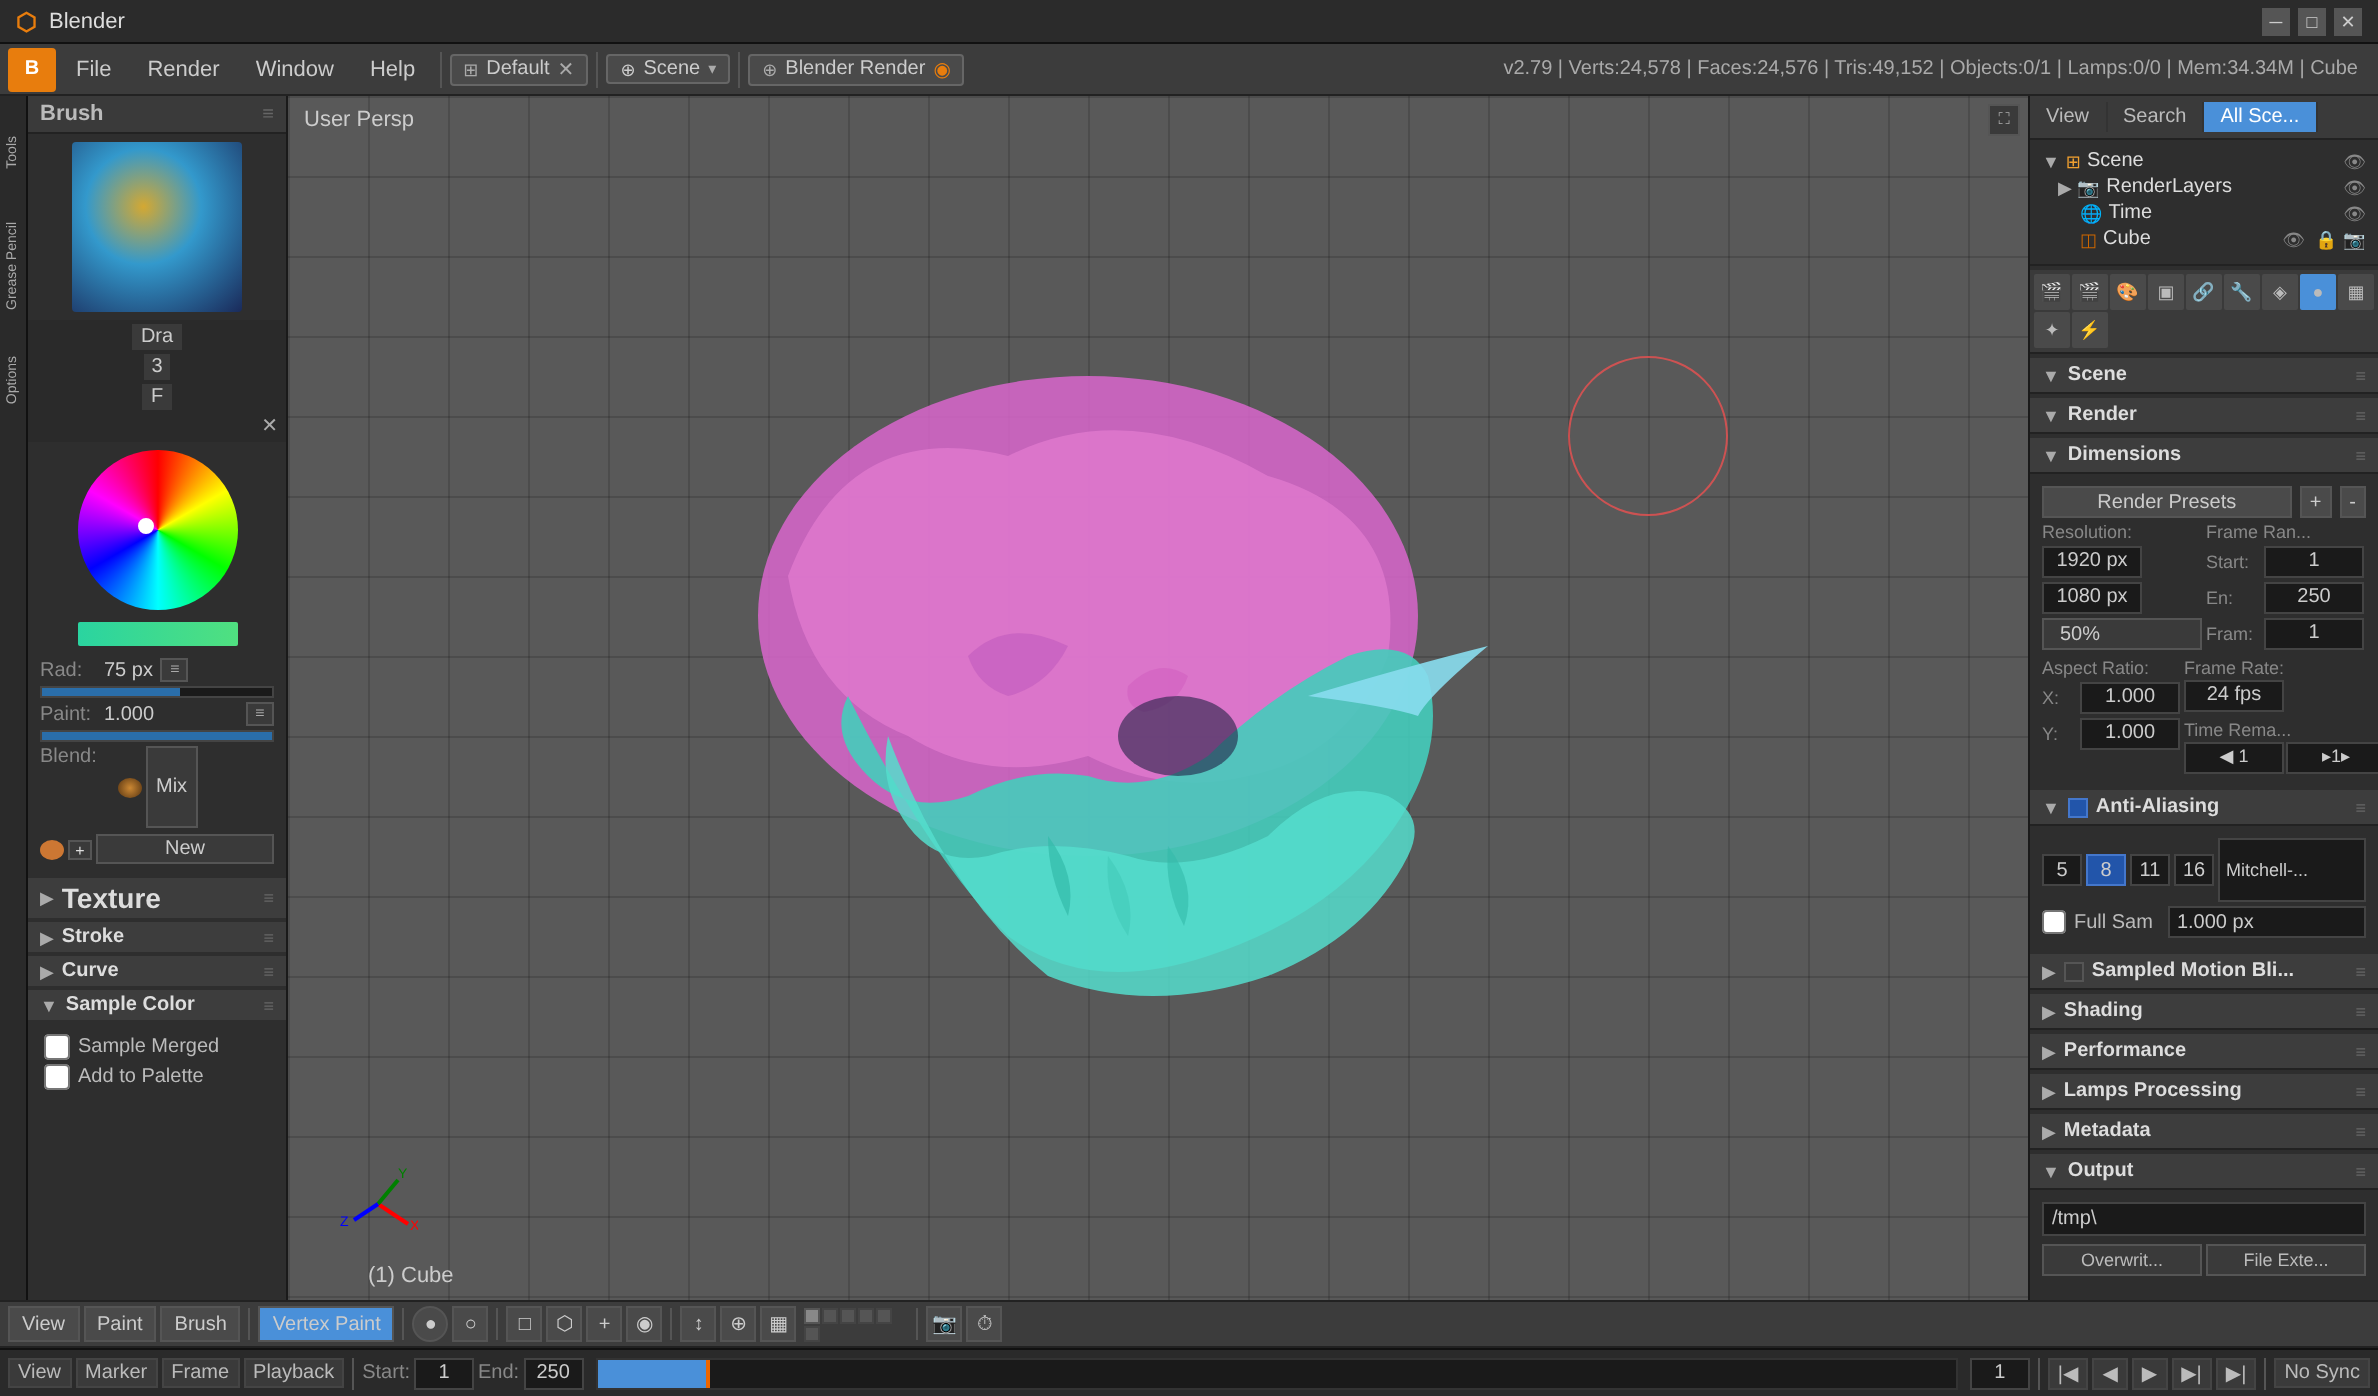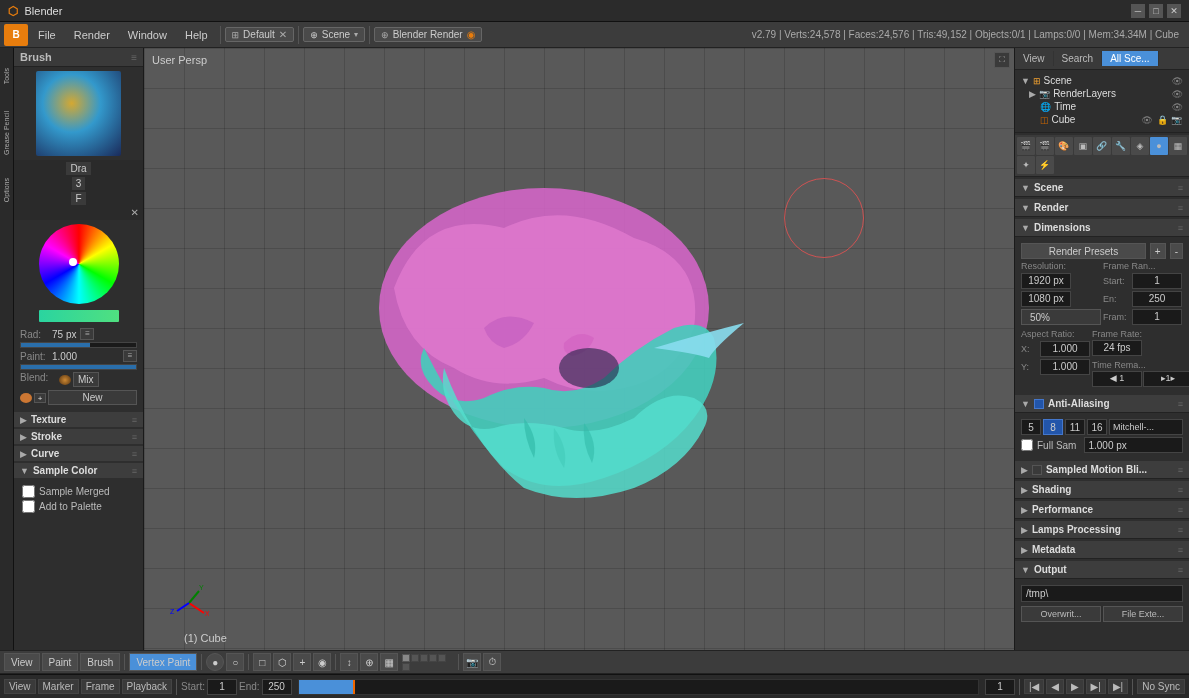--- a/index.html
+++ b/index.html
@@ -108,21 +108,21 @@
     .resolution-row { display: flex; align-items: center; gap: 2px; margin: 2px 0; }
     .res-input { width: 50px; background: #1a1a1a; border: 1px solid #444; color: #ccc; padding: 1px 3px; font-size: 10px; height: 16px; text-align: center; }
     .res-percent { background: #3a3a3a; border: 1px solid #555; color: #ccc; padding: 1px 8px; font-size: 10px; height: 16px; display: flex; align-items: center; }
 
     .two-col { display: grid; grid-template-columns: 1fr 1fr; gap: 2px; margin: 2px 0; }
     .col-label { font-size: 9px; color: #888; margin-bottom: 1px; }
 
     .aa-row { display: flex; align-items: center; gap: 2px; margin: 2px 0; }
     .aa-num { width: 20px; background: #1a1a1a; border: 1px solid #444; color: #ccc; font-size: 10px; height: 16px; text-align: center; display: flex; align-items: center; justify-content: center; }
     .aa-num.highlight { background: #2255aa; border-color: #4477cc; }
-    .aa-dropdown { flex: 1; background: #1a1a1a; border: 1px solid #444; color: #ccc; font-size: 9px; height: 16px; padding: 0 2px; }
+    .aa-dropdown { flex: 1; background: #1a1a1a; border: 1px solid #444; color: #ccc; font-size: 9px; height: 32px; padding: 0 2px; }
 
     .checkbox-row { display: flex; align-items: center; gap: 4px; margin: 2px 0; }
     .checkbox-row input { width: 12px; height: 12px; }
     .checkbox-label { font-size: 10px; color: #bbb; }
 
     
     .left-section { padding: 4px 6px; }
     .left-section-header { display: flex; justify-content: space-between; align-items: center; background: #3d3d3d; padding: 2px 6px; cursor: pointer; margin-bottom: 2px; }
     .brush-row { display: flex; align-items: center; gap: 4px; font-size: 10px; }
     .brush-label { color: #888; min-width: 28px; }
@@ -252,34 +252,34 @@
         <span class="brush-label">Paint:</span>
         <span style="color:#ccc; font-size:10px;">1.000</span>
         <span style="width:14px;height:12px;background:#3a3a3a;border:1px solid #555;font-size:8px;text-align:center;color:#aaa;cursor:pointer;display:inline-block; margin-left:auto;">≡</span>
       </div>
       <div style="height:6px; background:linear-gradient(to right, #2a6eaa 0%, #2a6eaa 100%, #1a1a1a 100%); border:1px solid #444; margin:2px 0;"></div>
 
       <div class="blend-row">
         <span style="color:#888; font-size:10px; min-width:35px;">Blend:</span>
         <div style="display:flex; align-items:center; gap:2px;">
           <span style="width:12px;height:10px;border-radius:50%;background:radial-gradient(circle,#cc8833,#553311);display:inline-block;"></span>
-          <span style="color:#ccc; font-size:10px; background:#3a3a3a; padding:1px 4px; border:1px solid #555;">Mix</span>
+          <span style="color:#ccc; font-size:10px; background:#3a3a3a; padding:14px 4px; border:1px solid #555;">Mix</span>
         </div>
       </div>
 
       <div style="display:flex; align-items:center; gap:2px; margin:3px 0;">
         <span style="width:12px;height:10px;border-radius:50%;background:#cc7733;display:inline-block;"></span>
         <span style="width:12px;height:10px;background:#3a3a3a;border:1px solid #555;font-size:8px;text-align:center;display:inline-block;">+</span>
         <button style="flex:1; background:#3a3a3a; border:1px solid #555; color:#ccc; font-size:10px; padding:1px 4px; cursor:pointer;">New</button>
       </div>
     </div>
 
     <div class="left-section-header">
       <span style="color:#aaa; font-size:9px;">▶</span>
-      <span style="font-size:10px; color:#ddd; font-weight:bold; margin-left:4px;">Texture</span>
+      <span style="font-size:14px; color:#ddd; font-weight:bold; margin-left:4px;">Texture</span>
       <span style="color:#666; font-size:9px; margin-left:auto;">≡</span>
     </div>
 
     <div class="left-section-header">
       <span style="color:#aaa; font-size:9px;">▶</span>
       <span style="font-size:10px; color:#ddd; font-weight:bold; margin-left:4px;">Stroke</span>
       <span style="color:#666; font-size:9px; margin-left:auto;">≡</span>
     </div>
 
     <div class="left-section-header">

